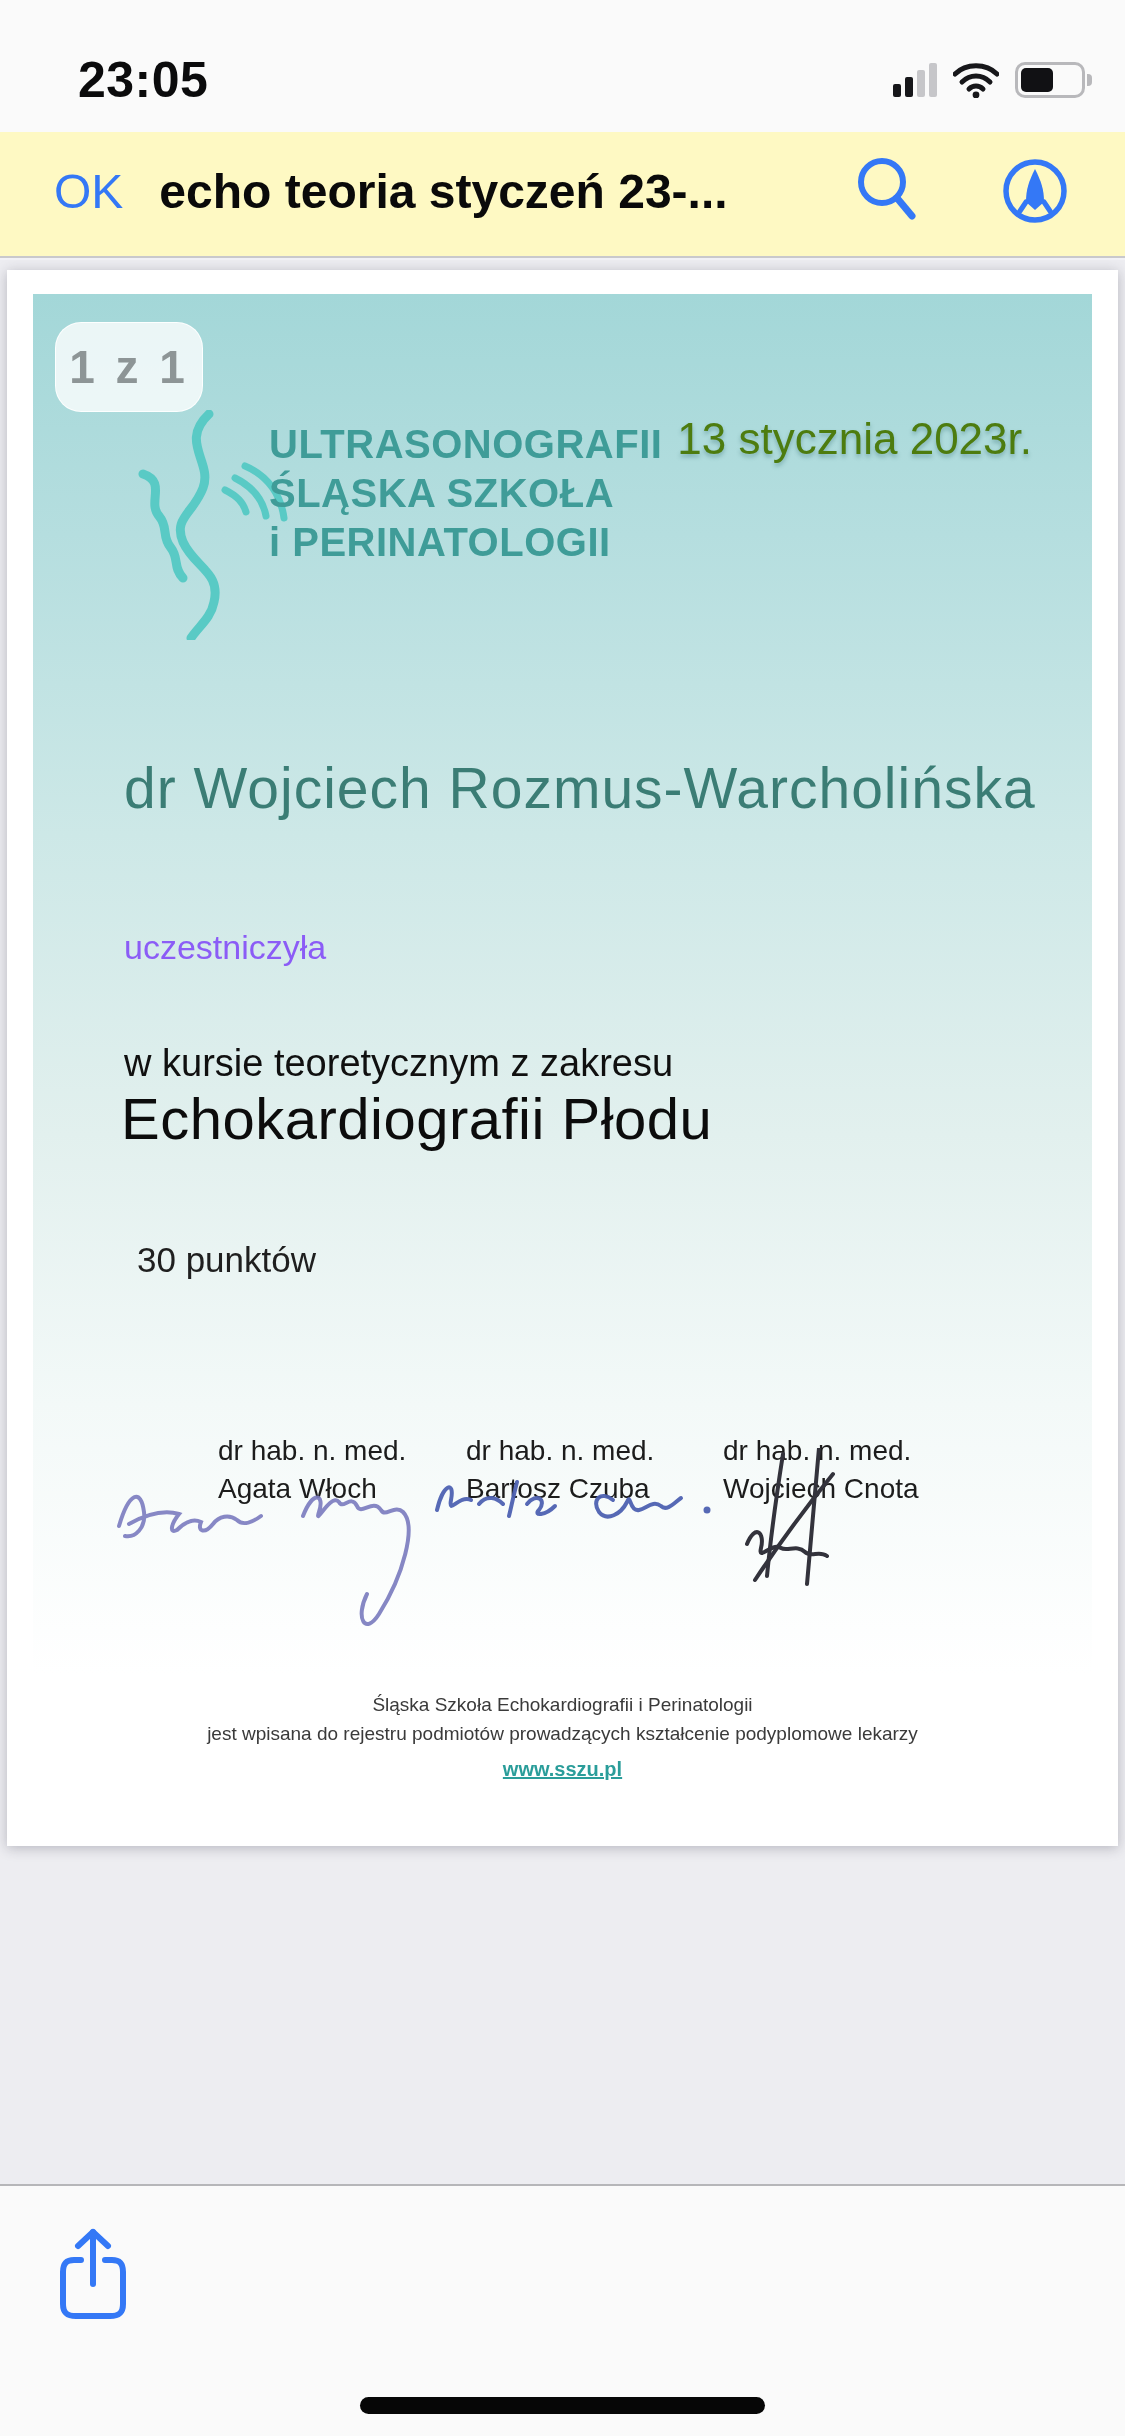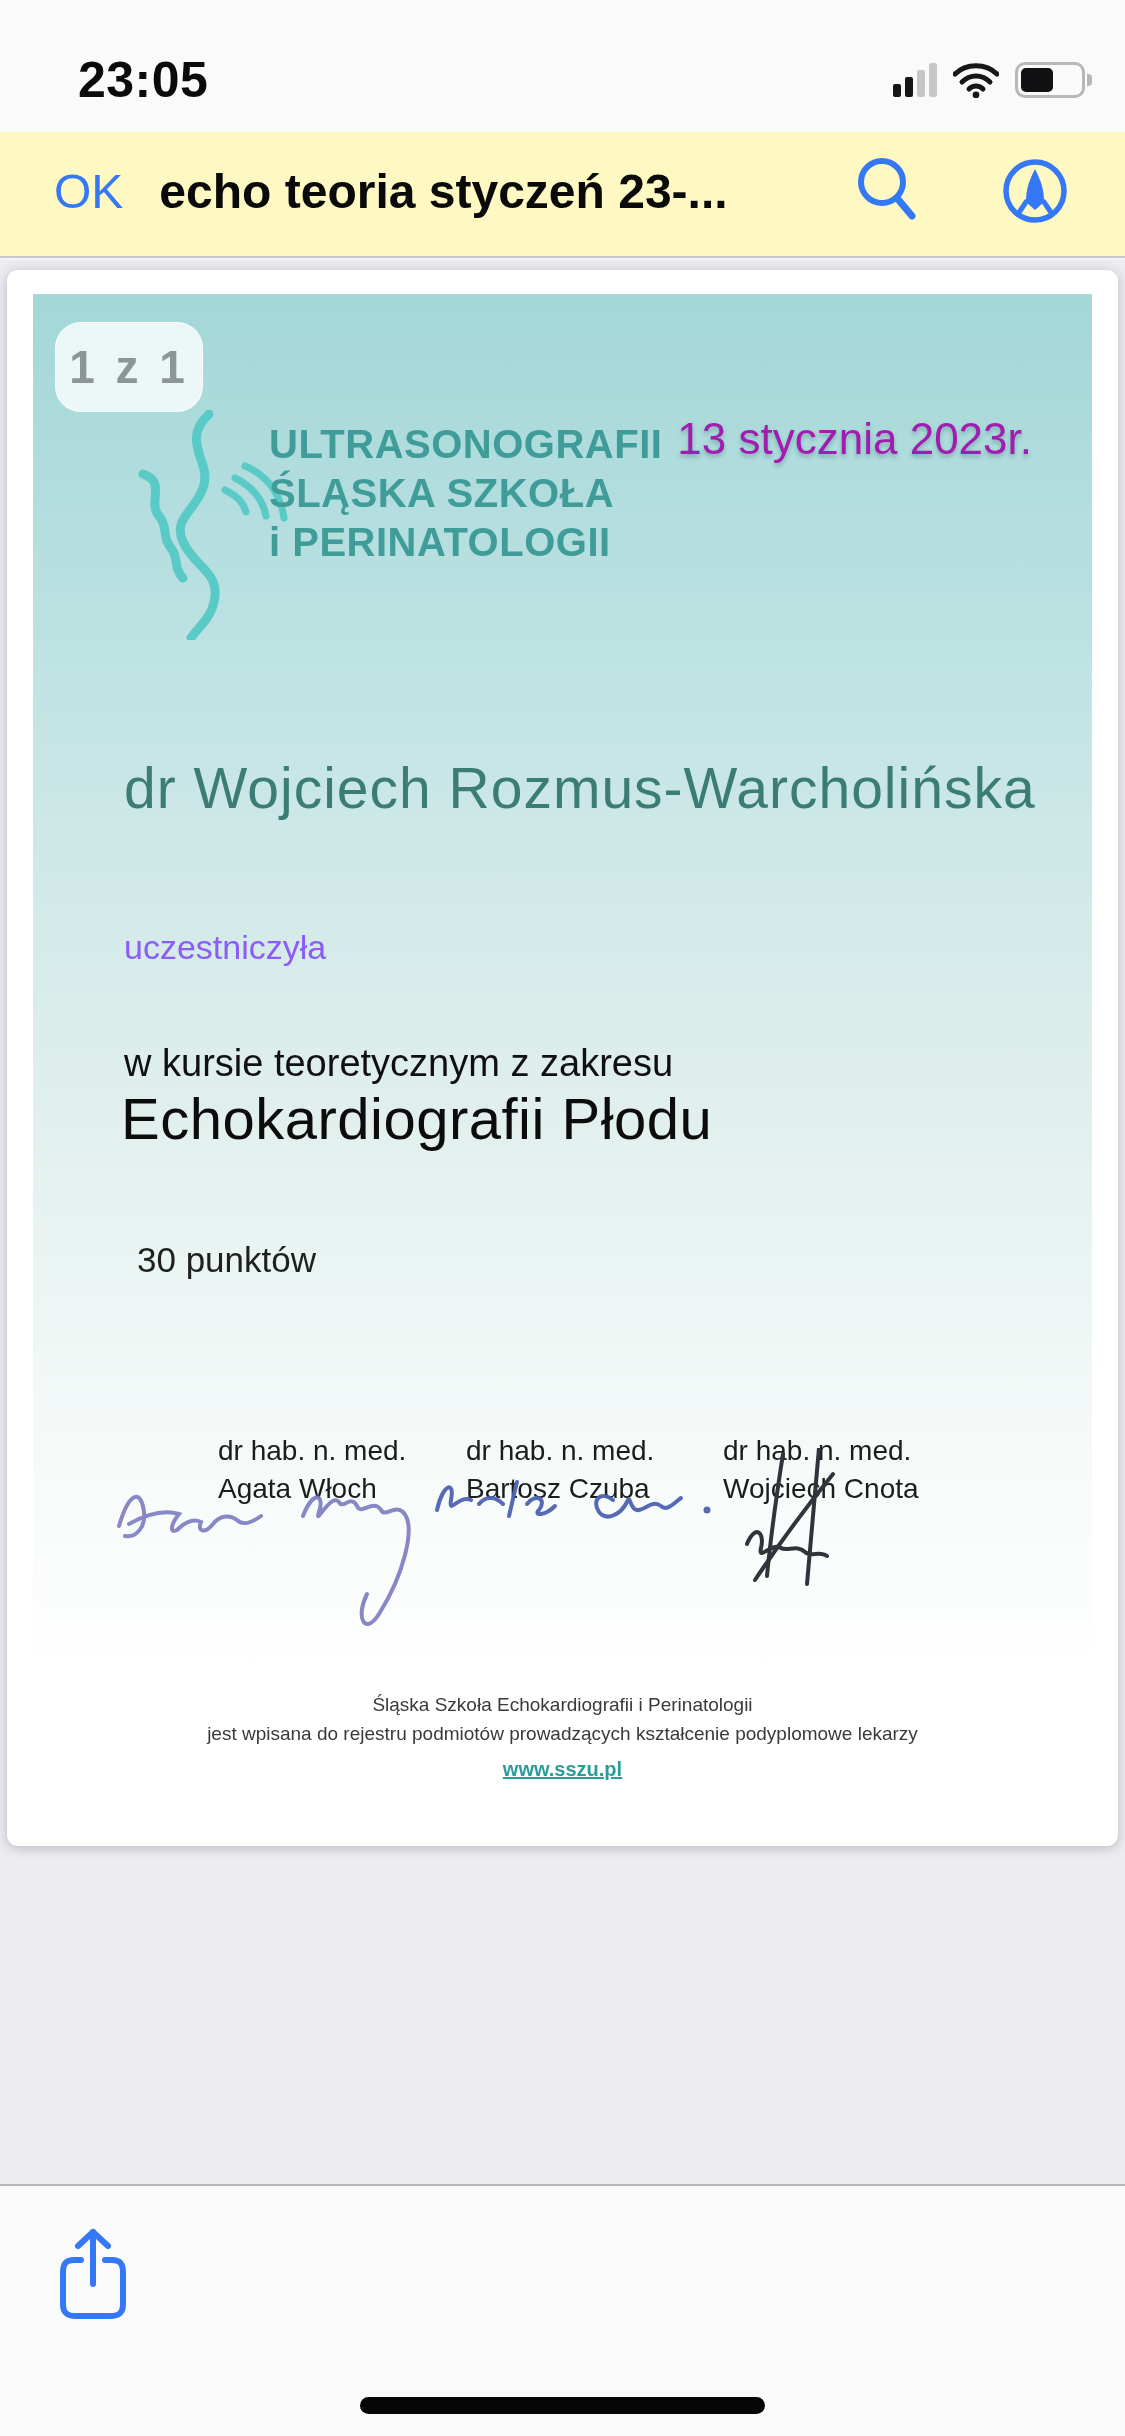--- a/index.html
+++ b/index.html
@@ -41,39 +41,39 @@
   .nav-icon-btn { flex:0 0 auto; width:76px; height:76px; display:flex; align-items:center; justify-content:center; cursor:pointer; }
   .nav-icon-btn + .nav-icon-btn { margin-left:72px; }
 
   
   .content {
     position:absolute; top:260px; left:0; width:1125px; height:1924px;
     background:#ededf1;
   }
   .doc-page {
     position:absolute; left:7px; top:10px; width:1111px; height:1576px;
-    background:#ffffff; box-shadow:0 2px 12px rgba(40,40,60,0.28);border-radius:11px;
+    background:#ffffff; box-shadow:0 2px 12px rgba(40,40,60,0.28);
   }
   .doc-gradient {
     position:absolute; left:26px; right:26px; top:24px; height:1500px;
     background:linear-gradient(180deg,#a3d7d8 0%,#b5dedf 16%,#cde8e7 36%,#e2f0ee 56%,#f3f9f8 74%,#ffffff 92%);
   }
   .page-badge {
     position:absolute; left:48px; top:52px; width:148px; height:90px;
     background:rgba(250,253,253,0.82); border:1px solid rgba(255,255,255,0.9);
     border-radius:26px; display:flex; align-items:center; justify-content:center;
     font-size:46px; font-weight:600; color:#8d9596; letter-spacing:4px;
   }
   .logo-text {
     position:absolute; left:262px; top:150px;
     font-size:40px; font-weight:700; color:#3f9c98; line-height:1.22; letter-spacing:0.5px;
   }
   .cert-date {
     position:absolute; right:86px; top:144px;
-    font-size:44px; color:#a21caf; text-shadow:0 3px 4px rgba(30,90,90,0.35);
+    font-size:44px; color:#4d7c0f; text-shadow:0 3px 4px rgba(30,90,90,0.35);
   }
   .cert-name {
     position:absolute; left:117px; top:485px;
     font-size:57px; color:#3b7d75; letter-spacing:1px; white-space:nowrap;
   }
   .cert-participation { position:absolute; left:117px; top:658px; font-size:34px; color:#8b5cf6; }
   .cert-intro { position:absolute; left:117px; top:772px; font-size:38px; color:#101010; }
   .cert-course { position:absolute; left:114px; top:815px; font-size:58px; color:#0c0c0c; letter-spacing:0.5px; }
   .cert-points { position:absolute; left:130px; top:970px; font-size:35px; color:#1f1f1f; }
 

